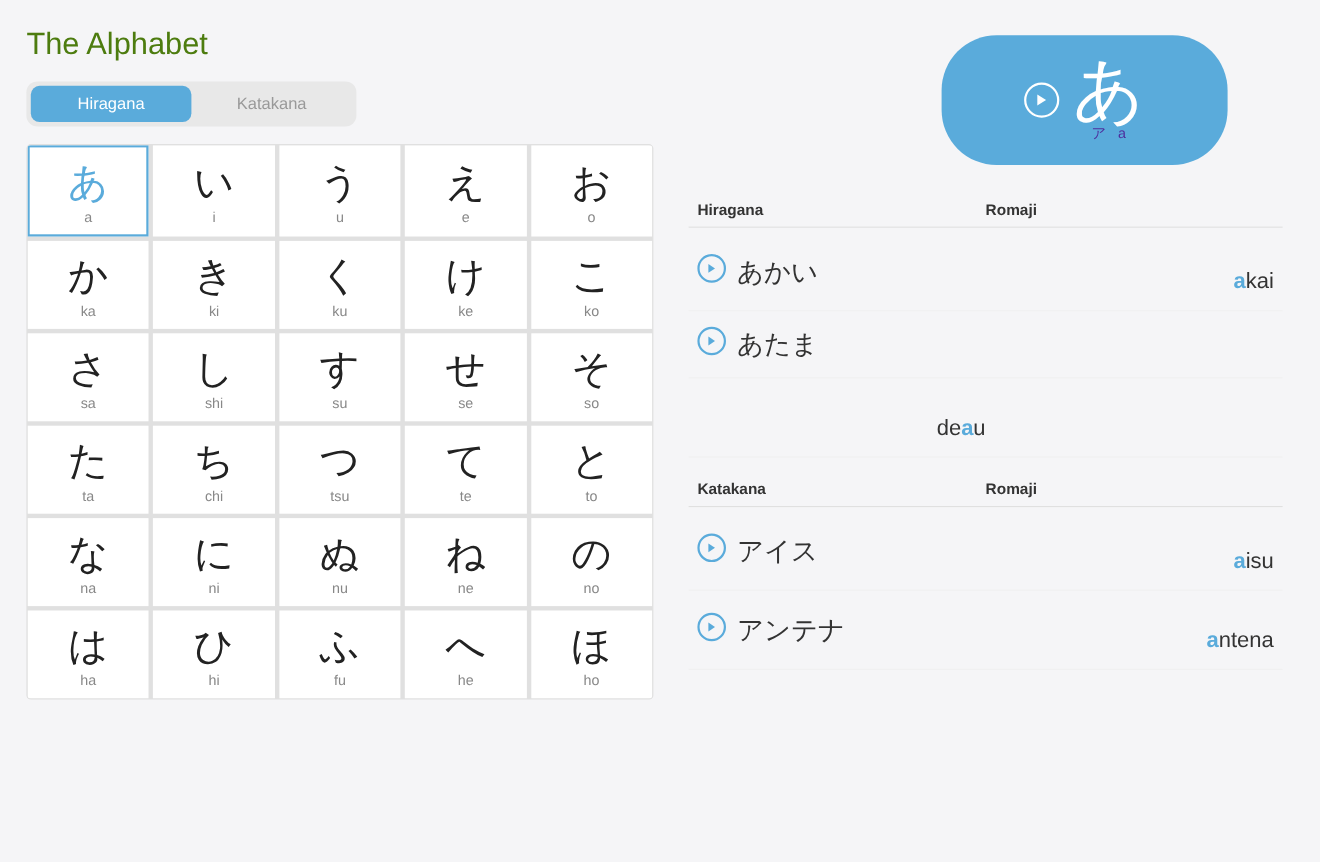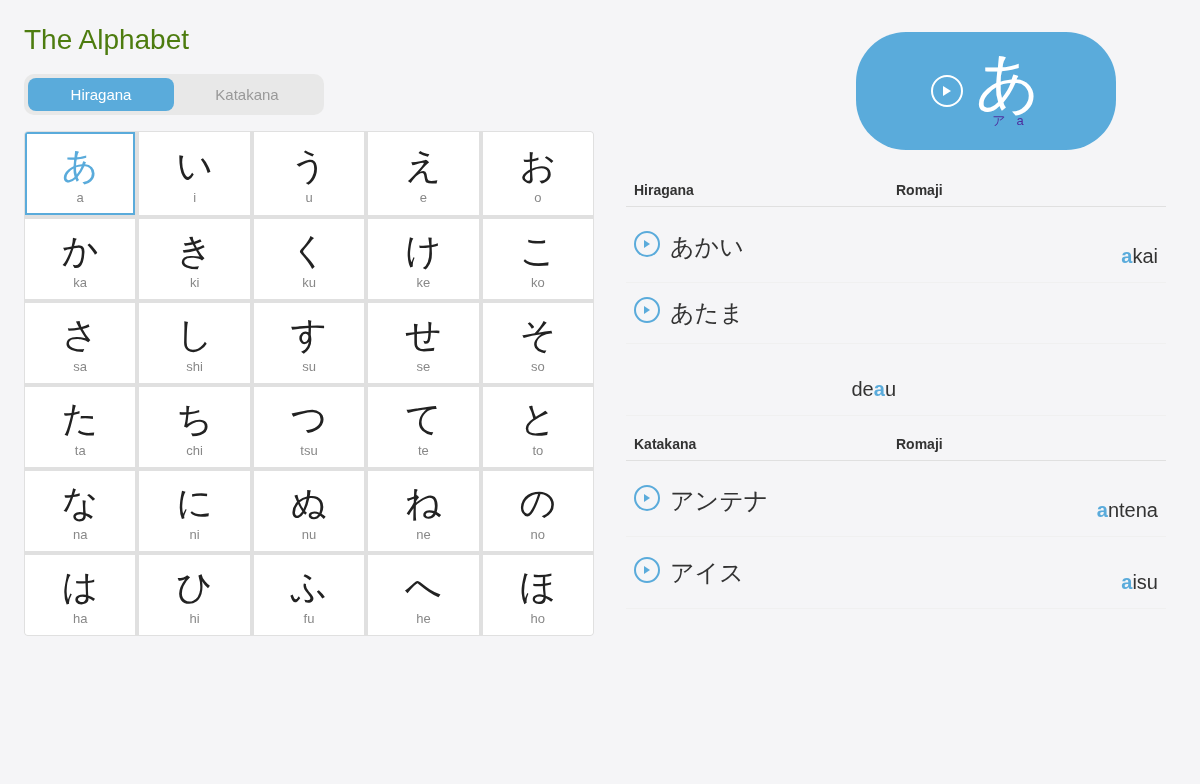--- a/index.html
+++ b/index.html
@@ -401,35 +401,35 @@
         <div class="section-label right">Romaji</div>
       </div>
 
       <div class="word-row">
         <div class="word-left">
           <div class="word-speaker">
             <svg width="10" height="10" viewBox="0 0 10 10" fill="#5aabdb">
               <polygon points="2,1 8,5 2,9"></polygon>
             </svg>
           </div>
-          <span class="word-text">アンテナ</span>
+          <span class="word-text">アイス</span>
         </div>
         <div class="word-romaji">
-          <span class="highlight">a</span><span>ntena</span>
+          <span class="highlight">a</span><span>isu</span>
         </div>
       </div>
 
       <div class="word-row">
         <div class="word-left">
           <div class="word-speaker">
             <svg width="10" height="10" viewBox="0 0 10 10" fill="#5aabdb">
               <polygon points="2,1 8,5 2,9"></polygon>
             </svg>
           </div>
-          <span class="word-text">アイス</span>
+          <span class="word-text">アンテナ</span>
         </div>
         <div class="word-romaji">
-          <span class="highlight">a</span><span>isu</span>
+          <span class="highlight">a</span><span>ntena</span>
         </div>
       </div>
     </div>
   </div>
 </div>
 
 </body></html>

